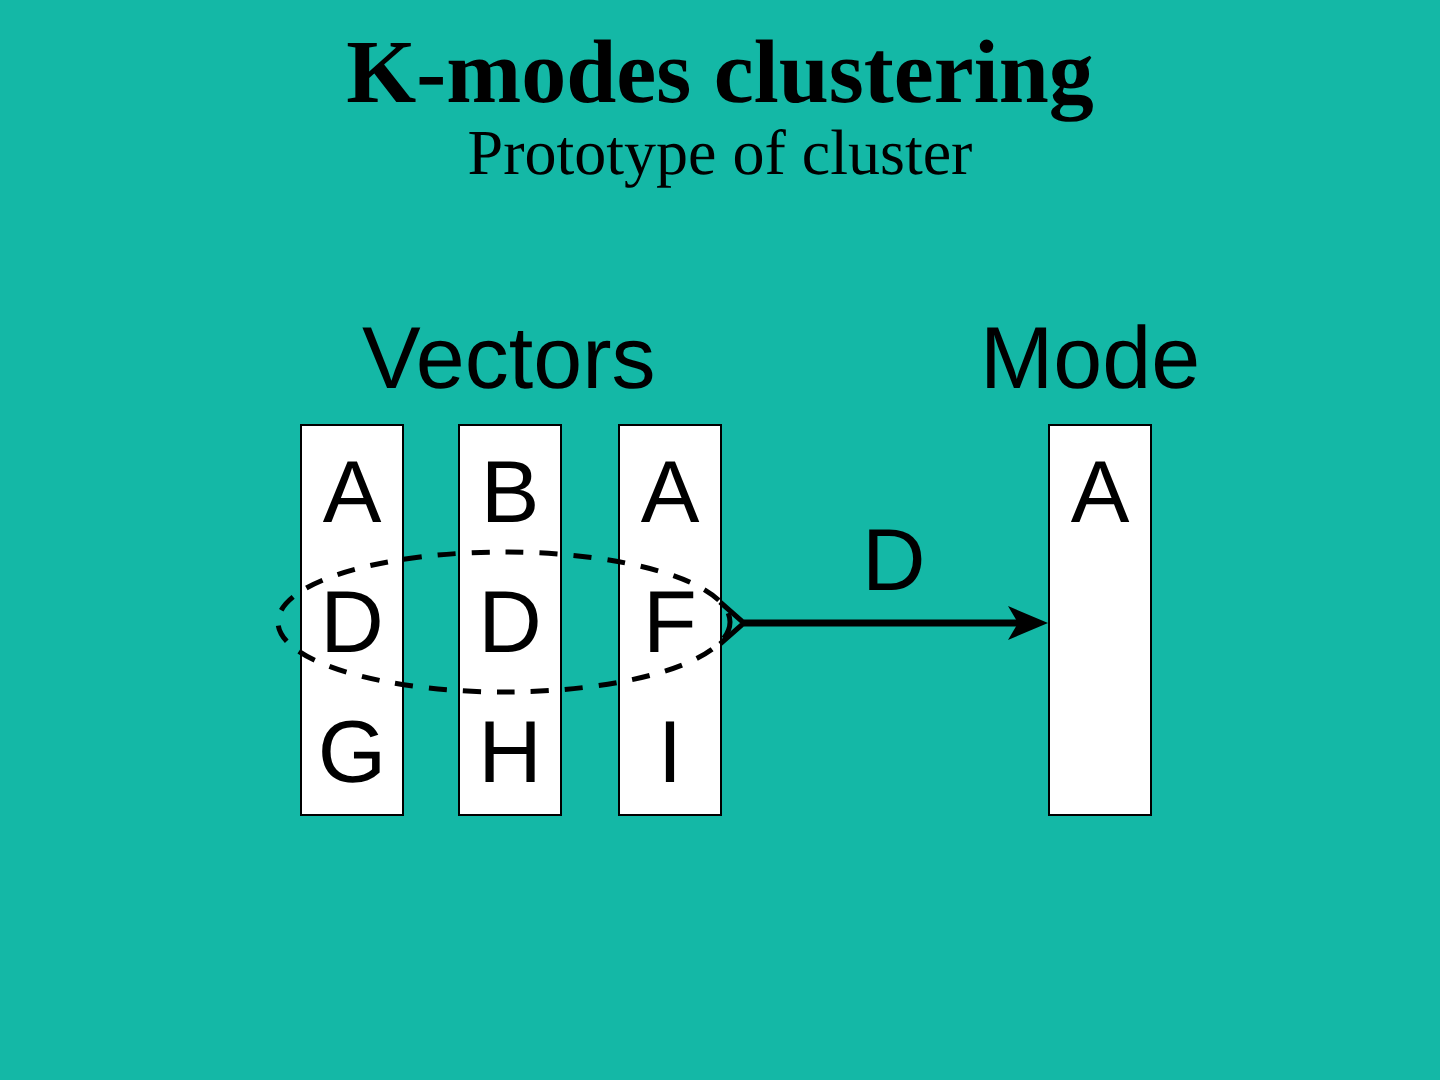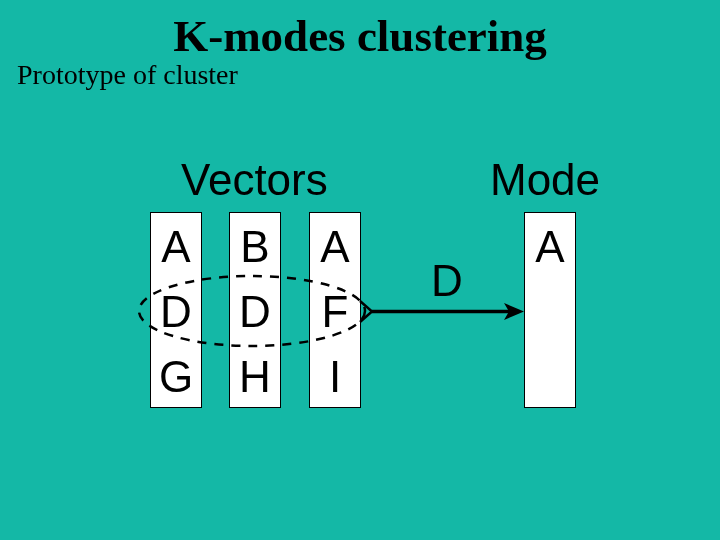--- a/index.html
+++ b/index.html
@@ -18,26 +18,25 @@
     text-align: center;
     font-family: "Liberation Serif", serif;
     font-weight: bold;
     font-size: 45px;
     line-height: 1.1;
     letter-spacing: 0px;
   }
   .subtitle {
     position: absolute;
     top: 60px; left: 0; right: 0;
-    text-align: left;
+    text-align: center;
     font-family: "Liberation Serif", serif;
     font-weight: normal;
-    font-size: 28px;
+    font-size: 32px;
     line-height: 1.05;
-    margin-left: 17px;
   }
   .col-label {
     position: absolute;
     font-size: 44px;
     line-height: 1;
     white-space: nowrap;
   }
   .vectors-label { left: 181px; top: 158px; }
   .mode-label   { left: 490px; top: 158px; }
   .vbox {

